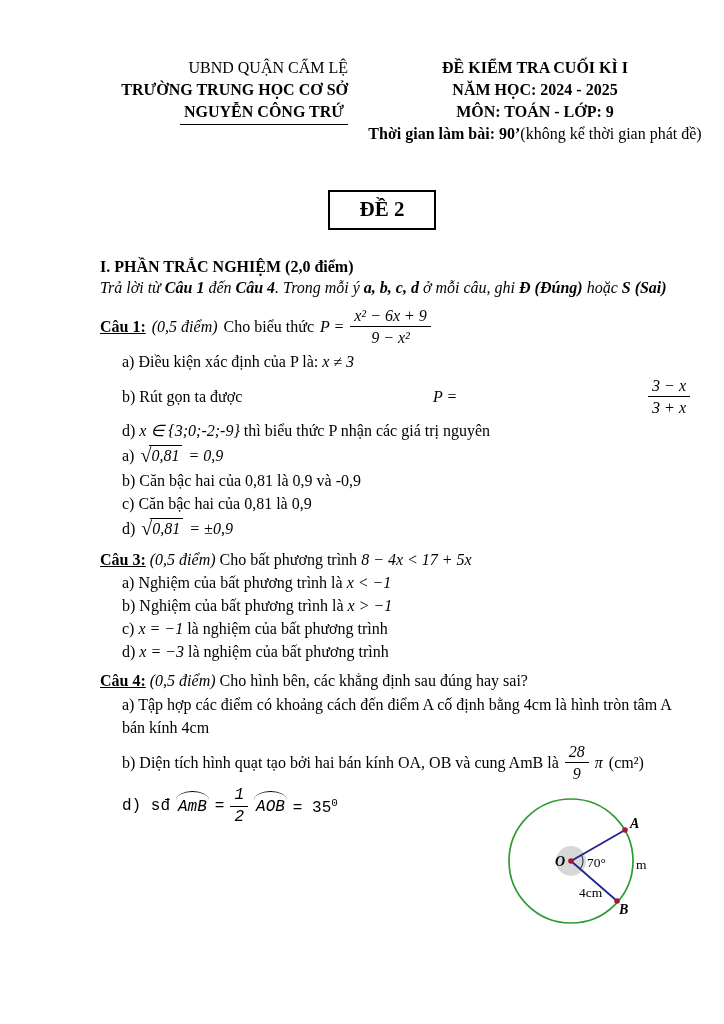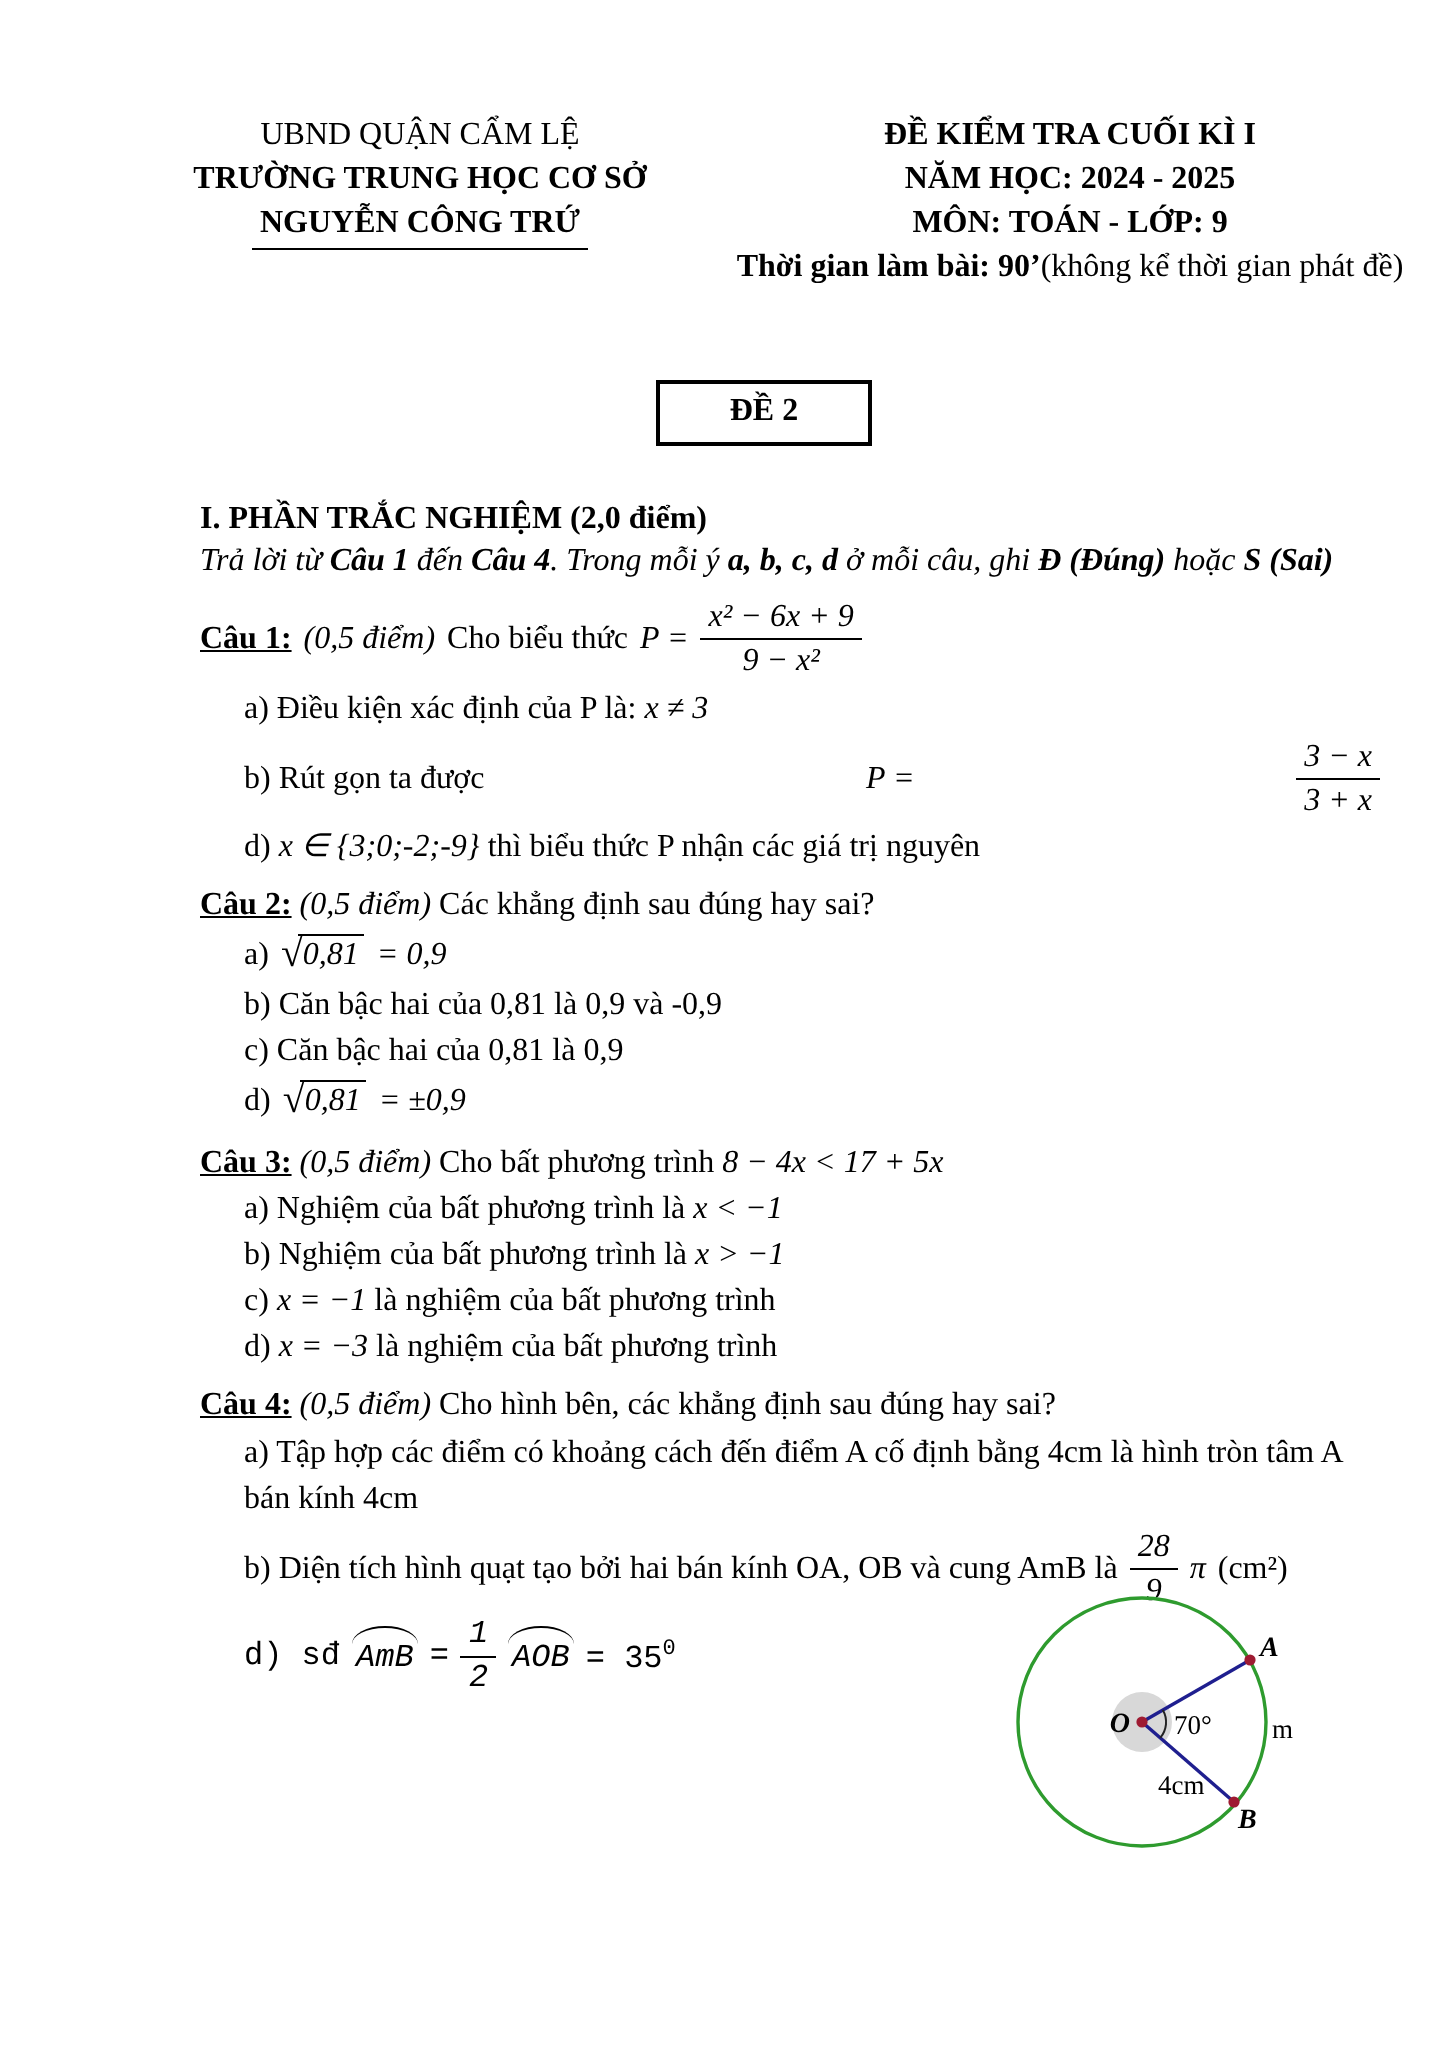--- a/index.html
+++ b/index.html
@@ -7,29 +7,29 @@
   .page {
     position:relative; width:724px; height:1024px; margin:0 auto;
     background:#ffffff; color:#000;
     font-family:"Liberation Serif", serif; font-size:16px; overflow:hidden;
   }
   .b { font-weight:bold; }
   .it { font-style:italic; }
 
   
   .header { display:flex; padding-top:57px; }
-  .header-left { width:276px; margin-left:72px; text-align:center; line-height:22px; }
+  .header-left { width:276px; margin-left:72px; text-align:right; line-height:22px; }
   .header-right { width:362px; margin-left:6px; text-align:center; line-height:22px; }
   .school-name { display:inline-block; border-bottom:1.6px solid #000; padding:0 4px 1px; }
   .time-line { white-space:nowrap; }
 
   
   .exam-code-box {
     width:108px; margin:45px 0 0 328px; border:2px solid #000;
-    text-align:center; font-weight:bold; padding:5px 0 6px; font-size:16px;
+    text-align:center; font-weight:bold; padding:5px 0 6px; font-size:21px;
   }
 
   
   .content { margin:26px 34px 0 100px; line-height:23px; }
   .section-title { line-height:21px; }
   .instruction { line-height:22px; white-space:nowrap; }
   .q-label { font-weight:bold; text-decoration:underline; }
   .item { padding-left:22px; }
   .row { display:flex; align-items:center; gap:6px; }
   .math { font-style:italic; }
@@ -120,25 +120,20 @@
         </span>
       </div>
       <div class="item">
         <span>d)</span>
         <span class="math">x ∈ {3;0;-2;-9}</span>
         <span>thì biểu thức P nhận các giá trị nguyên</span>
       </div>
     </div>
 
     <div class="q-block">
-      <div class="q-head">
-        <span class="q-label">Câu 2:</span>
-        <span class="it">(0,5 điểm)</span>
-        <span>Các khẳng định sau đúng hay sai?</span>
-      </div>
       <div class="item row q2a-row">
         <span>a)</span>
         <span class="sqrt">
             <span class="rad">√</span>
             <span class="body">0,81</span>
           </span>
         <span class="math">= 0,9</span>
       </div>
       <div class="item">b) Căn bậc hai của 0,81 là 0,9 và -0,9</div>
       <div class="item">c) Căn bậc hai của 0,81 là 0,9</div>

